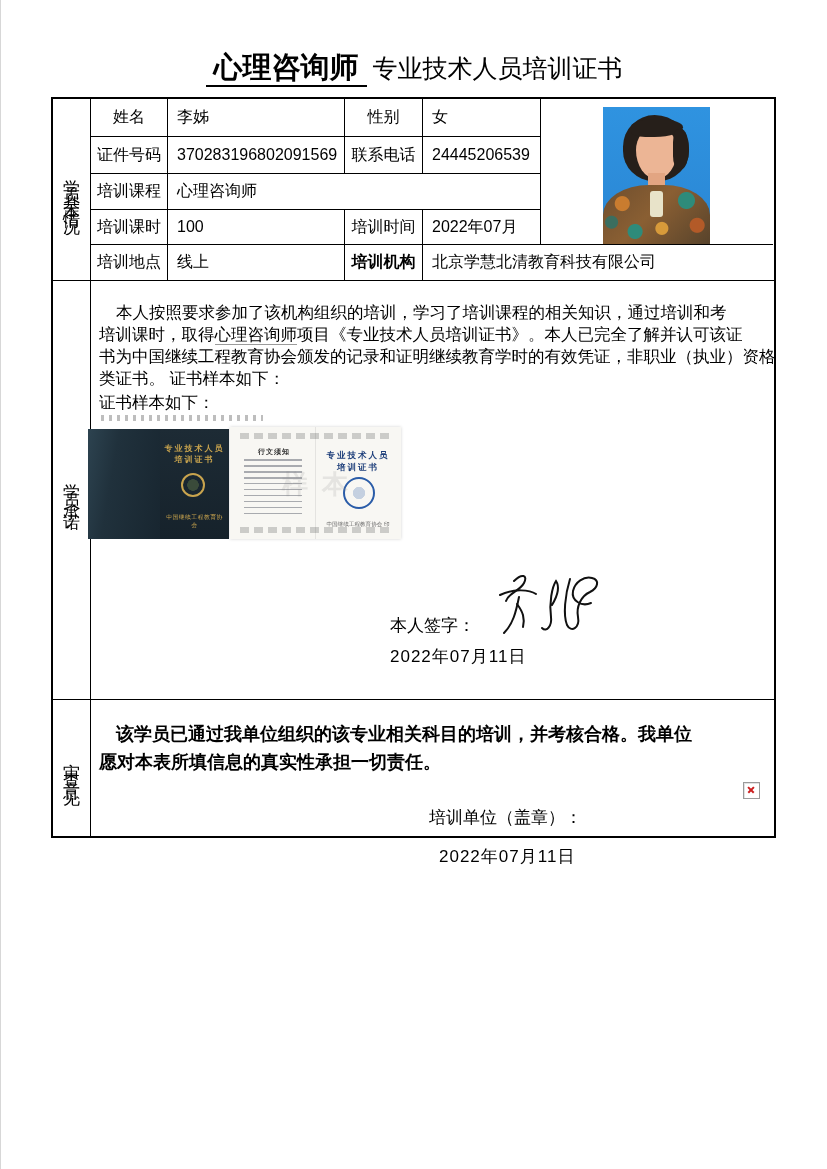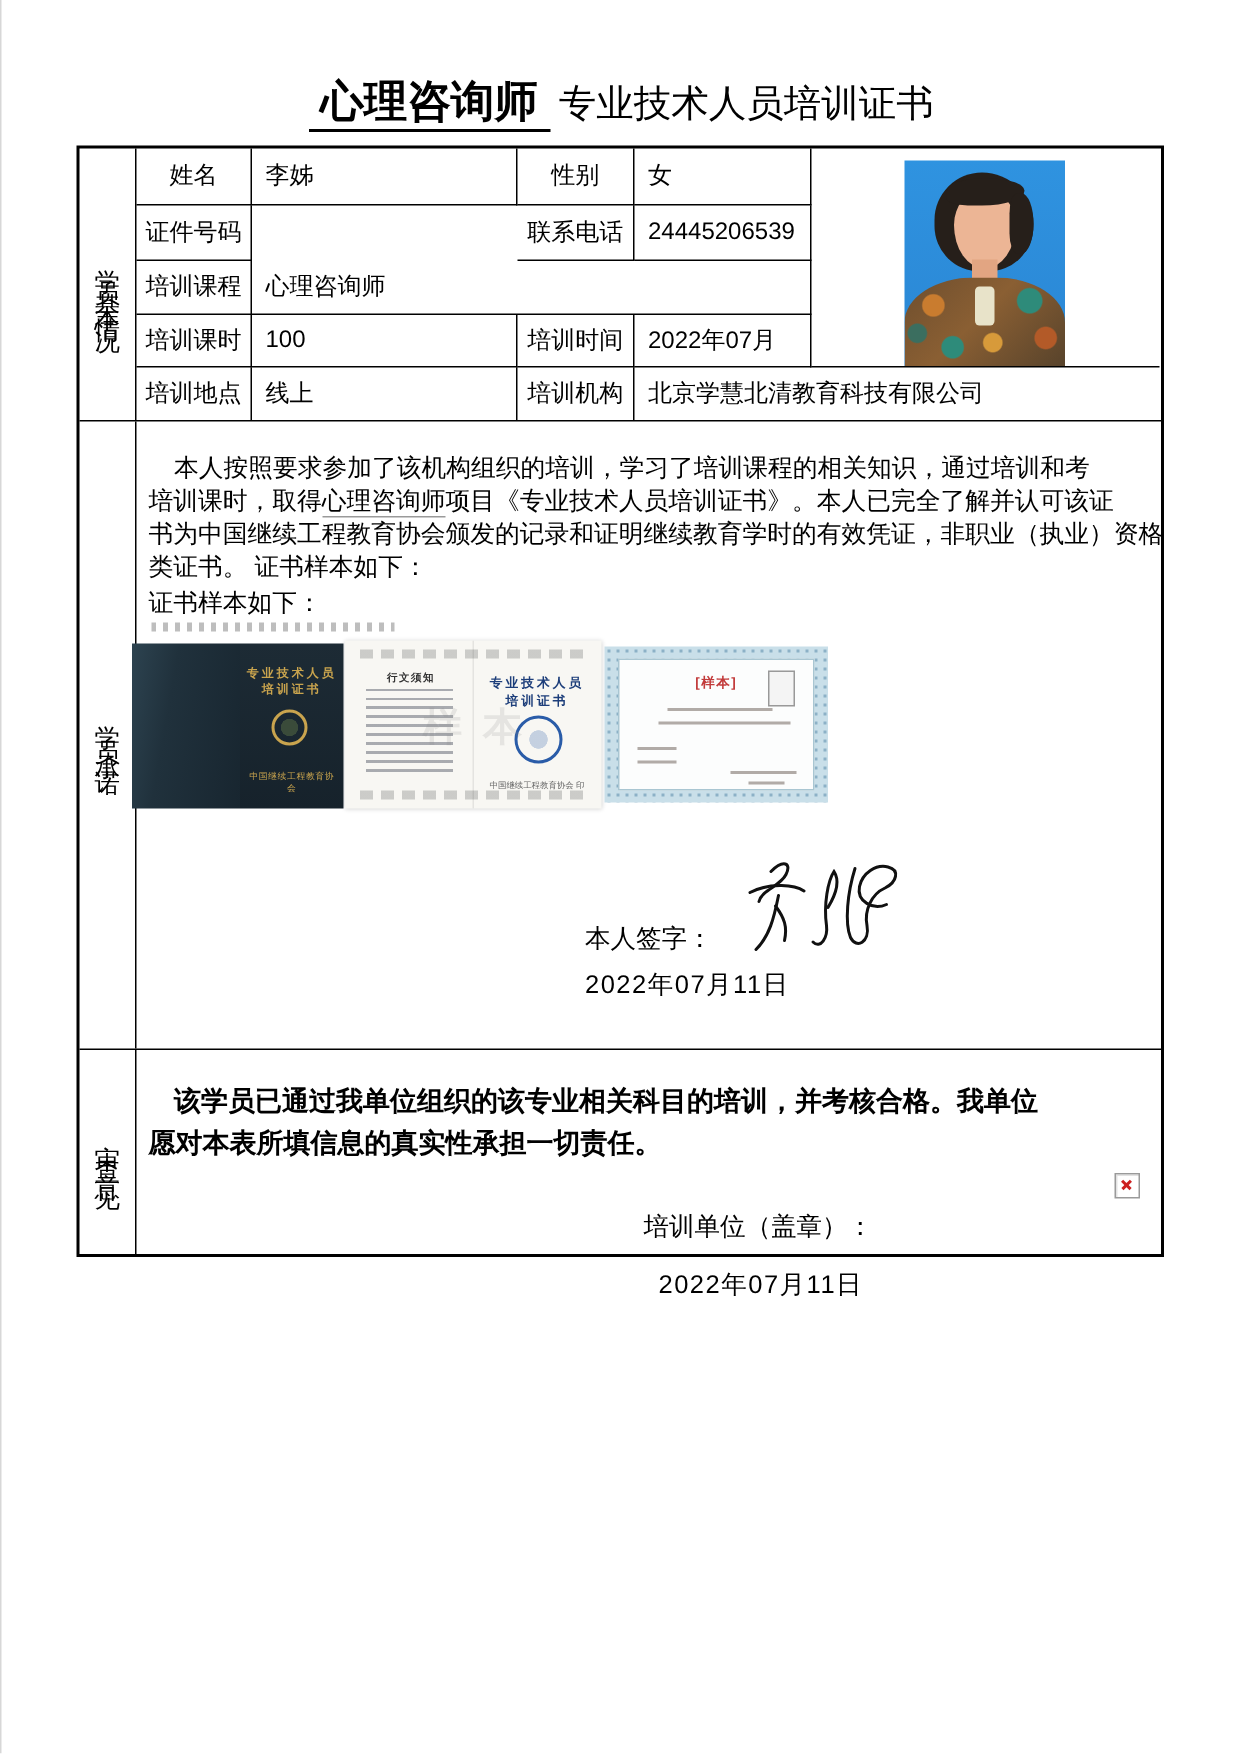--- a/index.html
+++ b/index.html
@@ -137,34 +137,35 @@
         <div class="vtext ls8">学员基本情况</div>
       </div>
       <div class="flexfill">
 
         <div class="cell lab" style="left:0;top:0;width:77px;height:38px;">姓名</div>
         <div class="cell val" style="left:77px;top:0;width:177px;height:38px;">李姊</div>
         <div class="cell lab" style="left:254px;top:0;width:78px;height:38px;">性别</div>
         <div class="cell val" style="left:332px;top:0;width:118px;height:38px;">女</div>
 
         <div class="cell lab" style="left:0;top:38px;width:77px;height:37px;">证件号码</div>
+        <div class="cell val" style="left:77px;top:38px;width:177px;height:37px;">370283196802091569</div>
         <div class="cell lab" style="left:254px;top:38px;width:78px;height:37px;">联系电话</div>
         <div class="cell val" style="left:332px;top:38px;width:118px;height:37px;">24445206539</div>
 
         <div class="cell lab" style="left:0;top:75px;width:77px;height:36px;">培训课程</div>
         <div class="cell val" style="left:77px;top:75px;width:373px;height:36px;">心理咨询师</div>
 
         <div class="cell lab" style="left:0;top:111px;width:77px;height:35px;">培训课时</div>
         <div class="cell val" style="left:77px;top:111px;width:177px;height:35px;">100</div>
         <div class="cell lab" style="left:254px;top:111px;width:78px;height:35px;">培训时间</div>
         <div class="cell val" style="left:332px;top:111px;width:118px;height:35px;">2022年07月</div>
 
         <div class="cell lab no-b" style="left:0;top:146px;width:77px;height:35px;">培训地点</div>
         <div class="cell val no-b" style="left:77px;top:146px;width:177px;height:35px;">线上</div>
-        <div class="cell lab no-b" style="left:254px;top:146px;width:78px;height:35px;">培训机构</div>
+        <div class="cell lab no-b" style="left:254px;top:146px;width:78px;height:35px;font-weight:bold;">培训机构</div>
         <div class="cell val no-b no-r" style="left:332px;top:146px;width:350px;height:35px;">北京学慧北清教育科技有限公司</div>
 
         <div class="cell no-r" style="left:450px;top:0;width:232px;height:146px;">
           <div class="photo">
             <div class="hair"></div>
             <div class="face"></div>
             <div class="fringe"></div>
             <div class="sidehair"></div>
             <div class="neck"></div>
             <div class="body"></div>
@@ -208,32 +209,20 @@
           <div class="nlines"></div>
           <div class="inner-t">
             <div>专业技术人员</div>
             <div>培训证书</div>
           </div>
           <div class="seal"></div>
           <div class="wm-big">样本</div>
           <div class="inner-org">中国继续工程教育协会 印</div>
         </div>
 
-        <div class="cert-sample">
-          <div class="sample-inner">
-            <div class="sample-tag">[样本]</div>
-            <div class="sample-photo"></div>
-            <div class="tline" style="left:32px;top:32px;width:70px;"></div>
-            <div class="tline" style="left:26px;top:41px;width:88px;"></div>
-            <div class="tline" style="left:12px;top:58px;width:26px;"></div>
-            <div class="tline" style="left:12px;top:67px;width:26px;"></div>
-            <div class="tline" style="left:74px;top:74px;width:44px;"></div>
-            <div class="tline" style="left:86px;top:81px;width:24px;"></div>
-          </div>
-        </div>
 
         <div class="sig-label">本人签字：</div>
         <svg class="sig-svg" width="130" height="82" viewBox="0 0 130 82">
           <g fill="none" stroke="#111" stroke-width="2" stroke-linecap="round">
             <path d="M28,14 C36,6 42,8 38,16 C34,24 22,26 20,34"></path>
             <path d="M14,28 C28,21 44,23 50,27"></path>
             <path d="M33,30 C30,45 27,57 18,66"></path>
             <path d="M31,37 C37,45 39,51 37,60"></path>
             <path d="M66,38 C72,28 74,20 70,14 C66,20 63,36 65,50 C66,58 61,66 56,61"></path>
             <path d="M84,12 C79,28 77,48 81,58 C85,66 94,61 92,50 C90,40 95,29 104,25 C112,21 114,13 106,11 C98,9 89,15 87,24 C85,34 96,40 105,36"></path>

